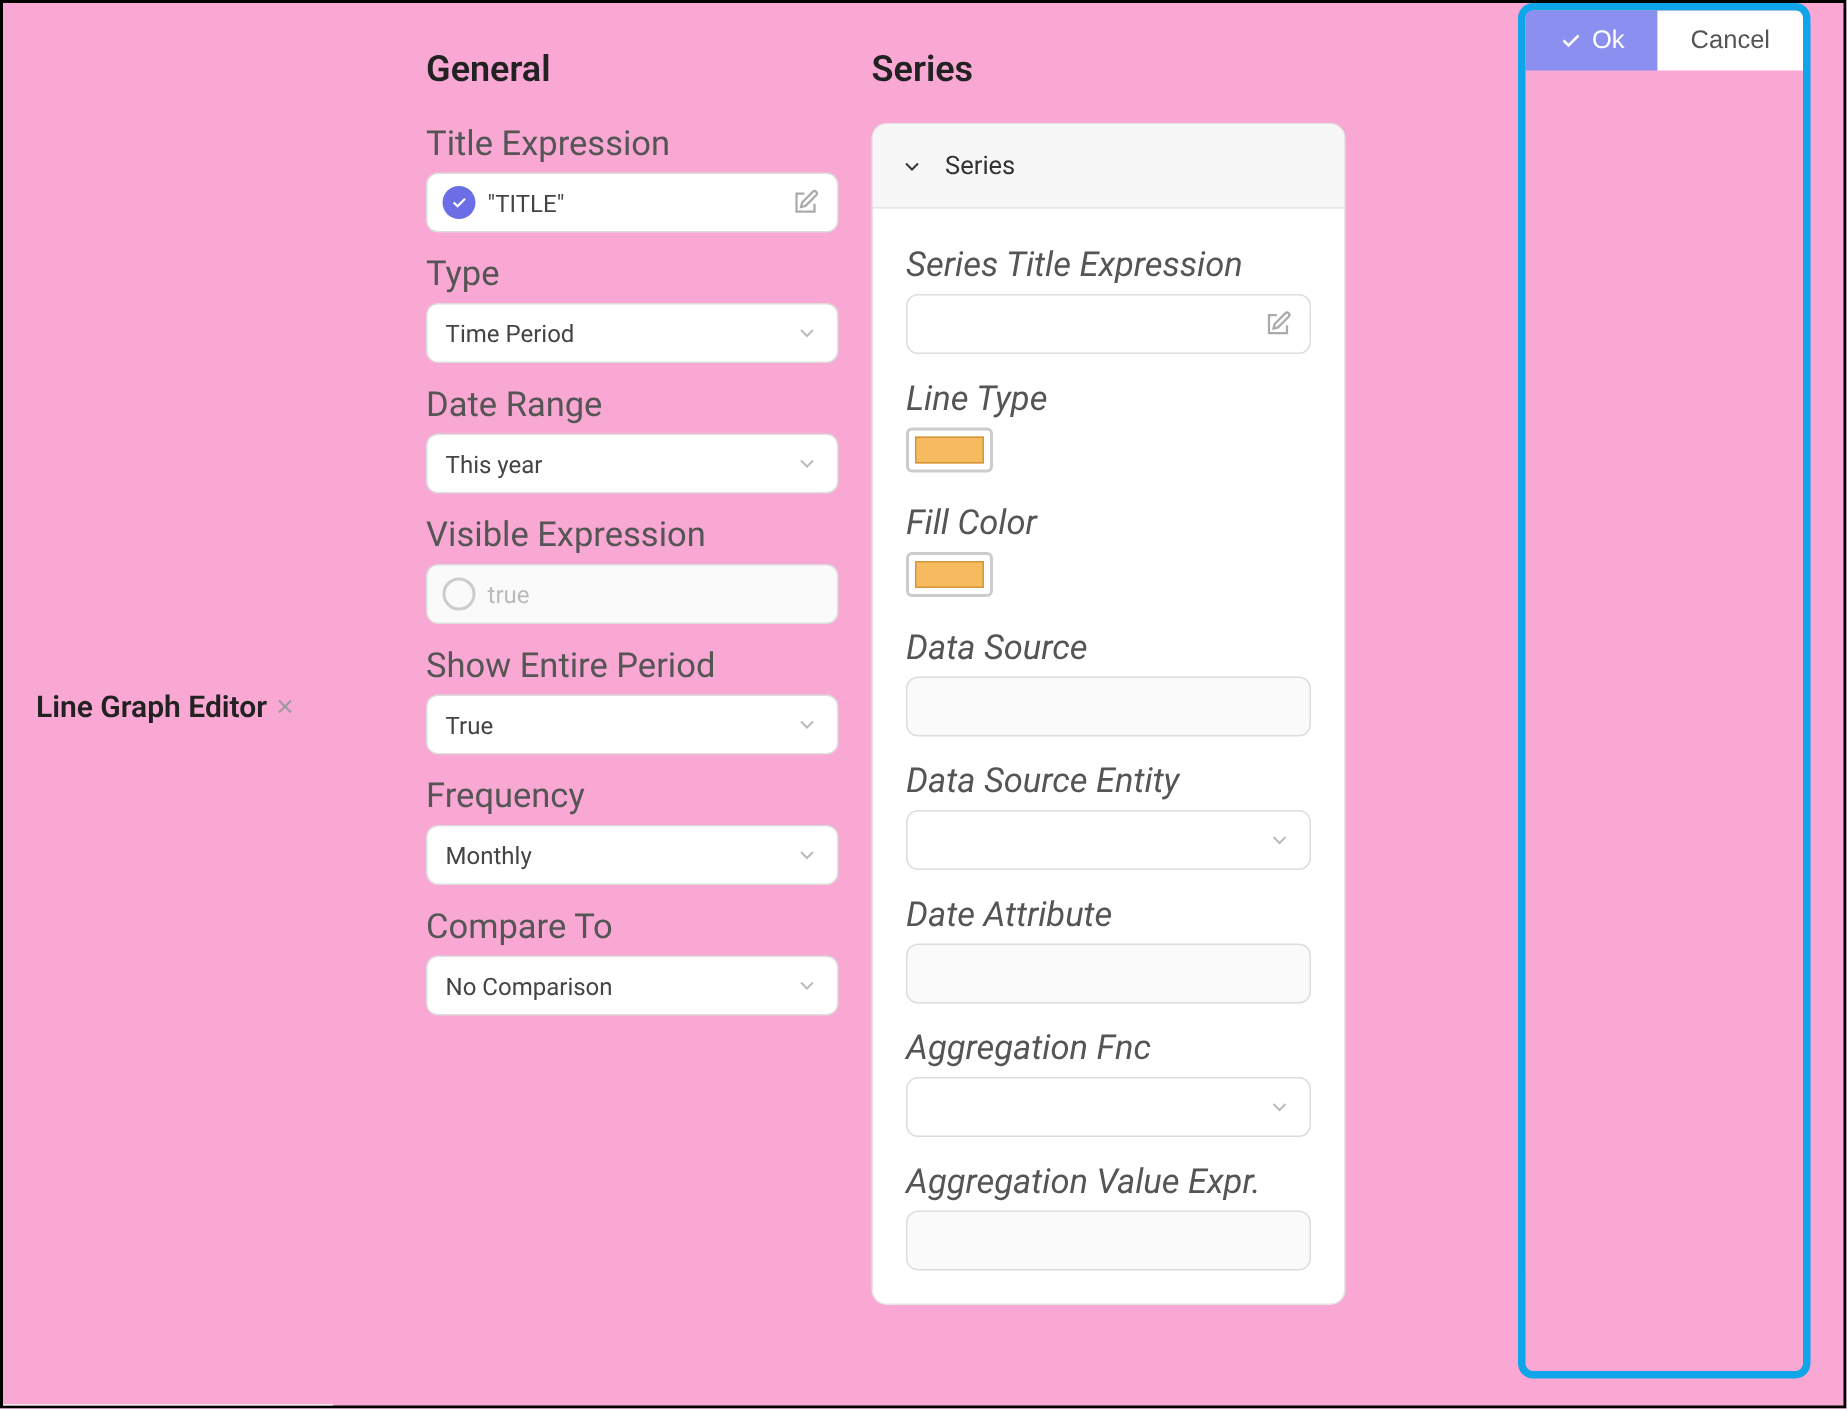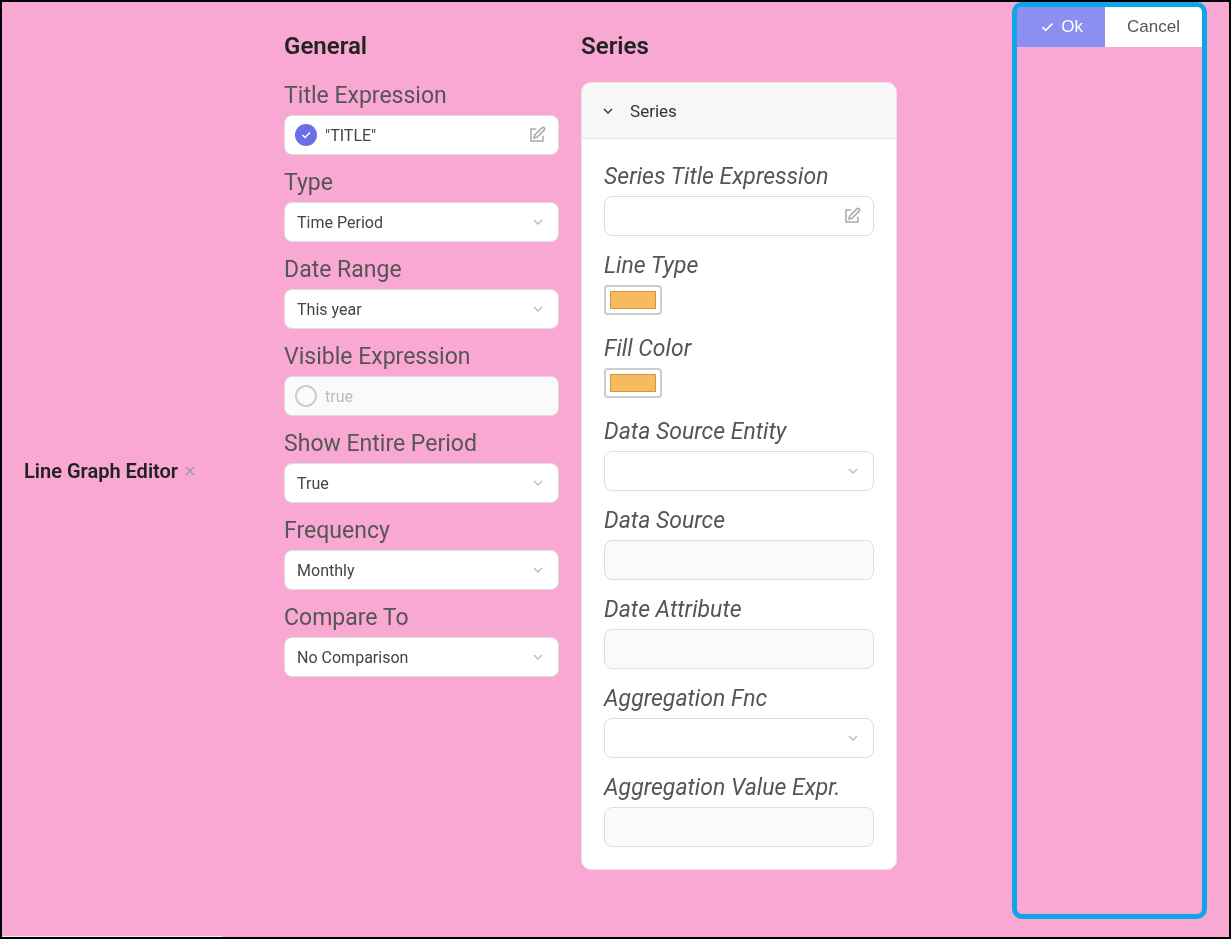--- a/index.html
+++ b/index.html
@@ -369,33 +369,33 @@
           </div>
 
           <div class="field">
             <span class="field-label">Fill Color</span>
             <div class="color-swatch-btn">
               <div class="color-swatch"></div>
             </div>
           </div>
 
           <div class="field">
+            <span class="field-label">Data Source</span>
+            <div class="select-wrap readonly">
+              <span class="select-text"></span>
+            </div>
+          </div>
+
+          <div class="field">
             <span class="field-label">Data Source Entity</span>
             <div class="select-wrap">
               <span class="select-text"></span>
               <svg class="chevron" viewBox="0 0 24 24" fill="none" stroke="currentColor" stroke-width="2">
                   <path d="M6 9l6 6 6-6"></path>
                 </svg>
-            </div>
-          </div>
-
-          <div class="field">
-            <span class="field-label">Data Source</span>
-            <div class="select-wrap readonly">
-              <span class="select-text"></span>
             </div>
           </div>
 
           <div class="field">
             <span class="field-label">Date Attribute</span>
             <div class="select-wrap readonly">
               <span class="select-text"></span>
             </div>
           </div>
 

